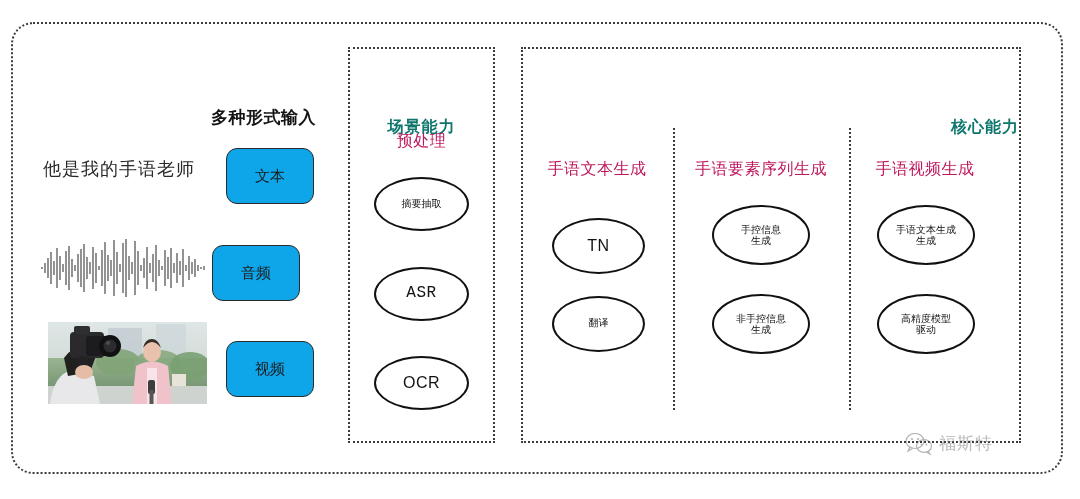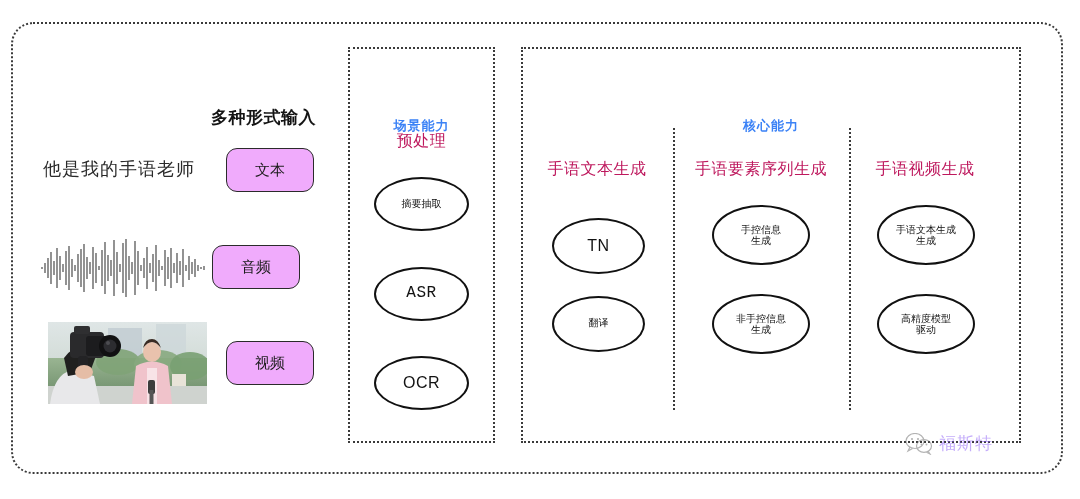--- a/index.html
+++ b/index.html
@@ -50,26 +50,26 @@
     width: 500px;
     height: 396px;
   }
 
   .panel-title {
     position: absolute;
     left: 0;
     right: 0;
     text-align: center;
     font-weight: bold;
-    font-size: 13px;
+    font-size: 16px;
     letter-spacing: 1px;
-    color: #3b82f6;
+    color: #0f766e;
   }
   .panel-scene .panel-title { top: 68px; }
-  .panel-core  .panel-title { top: 68px; }
+  .panel-core  .panel-title { top: 68px; text-align: right; }
 
   
   .col-divider {
     position: absolute;
     top: 128px;
     width: 0;
     height: 282px;
     border-left: 2px dotted #3a3a3a;
   }
   .col-divider.d1 { left: 673px; }
@@ -100,24 +100,24 @@
     color: #121212;
     box-sizing: border-box;
     padding: 0 2px;
   }
   .ellipse.latin { font-size: 16px; letter-spacing: 0.5px; }
 
   
   .chip {
     position: absolute;
     width: 88px;
-    height: 44px;
+    height: 56px;
     border: 1.8px solid #2b2b2b;
     border-radius: 11px;
-    background: #f0abfc;
+    background: #0ea5e9;
     display: flex;
     align-items: center;
     justify-content: center;
     font-size: 15px;
     color: #1c1c1c;
     box-sizing: border-box;
   }
 
   
   .input-section-title {
@@ -166,21 +166,21 @@
     position: absolute;
     left: 905px;
     top: 432px;
     display: flex;
     align-items: center;
     gap: 6px;
     opacity: 0.5;
   }
   .watermark .wm-text {
     font-size: 17px;
-    color: #8b5cf6;
+    color: #737373;
     letter-spacing: 1px;
     white-space: nowrap;
   }
   .wechat-icon { display: block; }
 </style>
 </head>
 <body>
 
 <div id="root">
 

